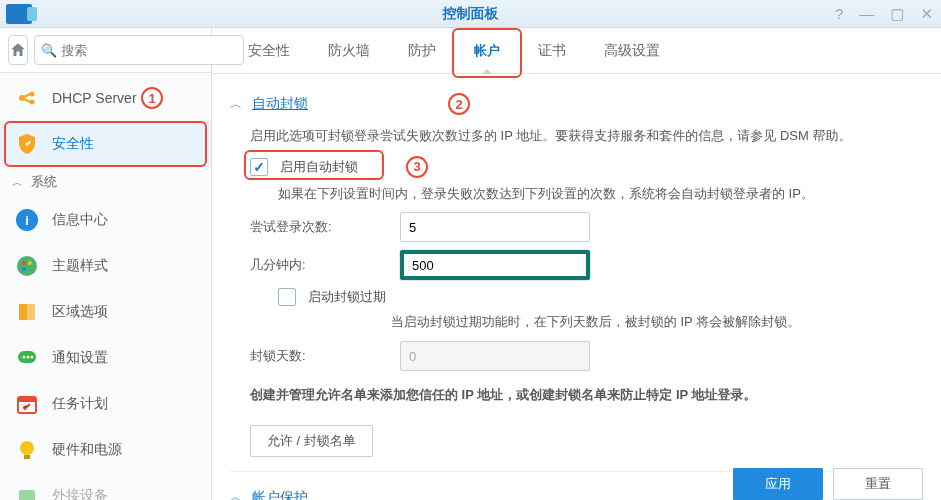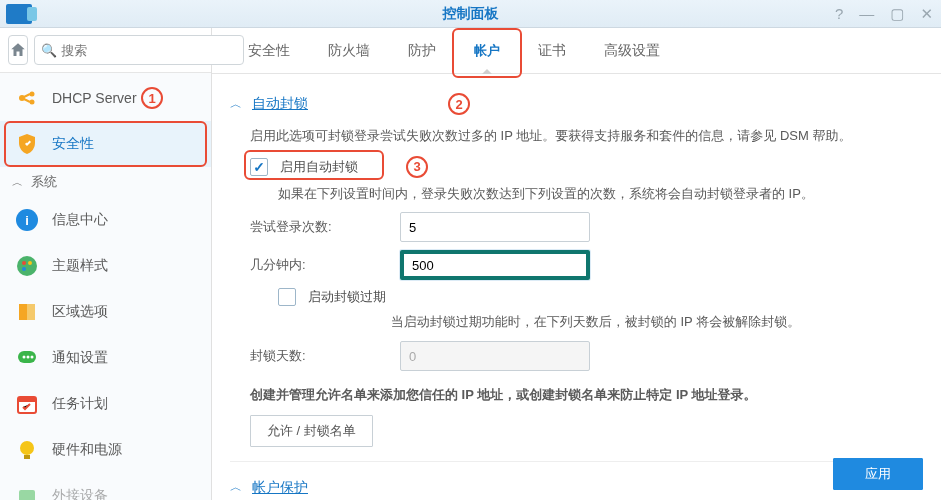--- a/index.html
+++ b/index.html
@@ -45,23 +45,23 @@
 .desc { color:#5a5a5a; margin:6px 0 10px 20px; line-height:1.5; font-size:13px; }
 .chk-row { display:flex; align-items:center; gap:12px; margin:6px 0 6px 20px; }
 .chk { width:18px; height:18px; border:1px solid #9db6c9; border-radius:2px; display:flex; align-items:center; justify-content:center; cursor:pointer; background:#fff; }
 .chk.checked::after { content:"✓"; color:#1676c4; font-weight:bold; font-size:14px; }
 .sub { margin-left:48px; color:#5a5a5a; font-size:13px; line-height:1.6; }
 .form-row { display:flex; align-items:center; margin:8px 0 8px 20px; }
 .form-row .flabel { width:150px; color:#5a5a5a; font-size:13px; }
 .tin { width:190px; height:30px; border:1px solid #c8d0d6; border-radius:2px; padding:0 8px; font-size:13px; outline:none; }
 .tin.focus { border:4px solid #0f766e; box-shadow:0 0 0 1px rgba(22,118,196,.15); }
 .tin:disabled { background:#f5f5f5; color:#aaa; }
-.btn { height:32px; padding:0 16px; border:1px solid #c8d0d6; background:#fff; border-radius:1px; color:#555; cursor:pointer; font-size:13px; }
+.btn { height:32px; padding:0 16px; border:1px solid #c8d0d6; background:#fff; border-radius:1px; color:#555; cursor:pointer; font-size:13px;margin-top:10px; }
 .btn.primary { background:#1f8ae0; border-color:#1f8ae0; color:#fff; }
-.footer { position:absolute; right:18px; bottom:10px; display:flex; gap:10px; }
+.footer { position:absolute; right:18px; bottom:0; display:flex; gap:10px; }
 hr.sep { border:none; border-top:1px solid #eee; margin:10px 0; }
 </style>
 </head>
 <body>
 
 <div class="titlebar">
   <div class="app-icon"></div>
   <div class="title">控制面板</div>
   <div class="win-btns">
     <span>?</span>
@@ -247,15 +247,16 @@
 
       <div class="section-head">
         <span class="chev">︿</span>
         <span class="stxt">帐户保护</span>
       </div>
 
     </div>
 
     <div class="footer">
       <button class="btn primary" style="width:90px;">应用</button>
+      <button class="btn" style="width:90px;">重置</button>
     </div>
   </div>
 </div>
 
 </body></html>

